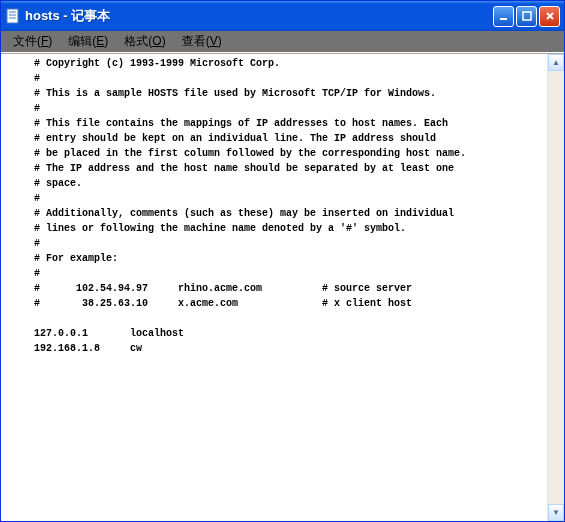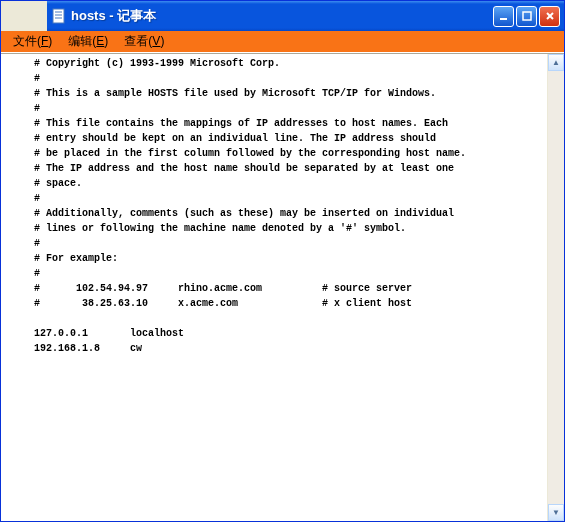--- a/index.html
+++ b/index.html
@@ -18,21 +18,20 @@
   display: flex;
   flex-direction: column;
 }
 .titlebar {
   height: 30px;
   background: linear-gradient(to bottom, #3c8cf0 0%, #0855dd 10%, #0855dd 90%, #0447c8 100%);
   display: flex;
   align-items: center;
   padding: 0 4px;
   color: #fff;
-  margin-left: 46px;
 }
 .titlebar-icon {
   width: 16px; height: 16px;
   margin-right: 4px;
   display: inline-block;
 }
 .titlebar-title {
   flex: 1;
   font-size: 13px;
   font-weight: bold;
@@ -53,21 +52,21 @@
   cursor: pointer;
 }
 .win-btn.min, .win-btn.max {
   background: linear-gradient(to bottom, #5ba4f4, #1156cf);
 }
 .win-btn.close {
   background: linear-gradient(to bottom, #f07050, #d03010);
 }
 .menubar {
   height: 22px;
-  background: #f97316;
+  background: #737373;
   border-bottom: 1px solid #fff;
   display: flex;
   align-items: center;
   padding: 0 4px;
   font-size: 12px;
 }
 .menu-item {
   padding: 2px 8px;
   cursor: pointer;
 }
@@ -140,20 +139,21 @@
             <line x1="2" y1="2" x2="8" y2="8" stroke="#fff" stroke-width="2"></line>
             <line x1="8" y1="2" x2="2" y2="8" stroke="#fff" stroke-width="2"></line>
           </svg>
         </div>
     </div>
   </div>
 
   <div class="menubar">
     <span class="menu-item">文件(<u>F</u>)</span>
     <span class="menu-item">编辑(<u>E</u>)</span>
+    <span class="menu-item">格式(<u>O</u>)</span>
     <span class="menu-item">查看(<u>V</u>)</span>
   </div>
 
   <div class="content">
     <pre># Copyright (c) 1993-1999 Microsoft Corp.
 #
 # This is a sample HOSTS file used by Microsoft TCP/IP for Windows.
 #
 # This file contains the mappings of IP addresses to host names. Each
 # entry should be kept on an individual line. The IP address should

